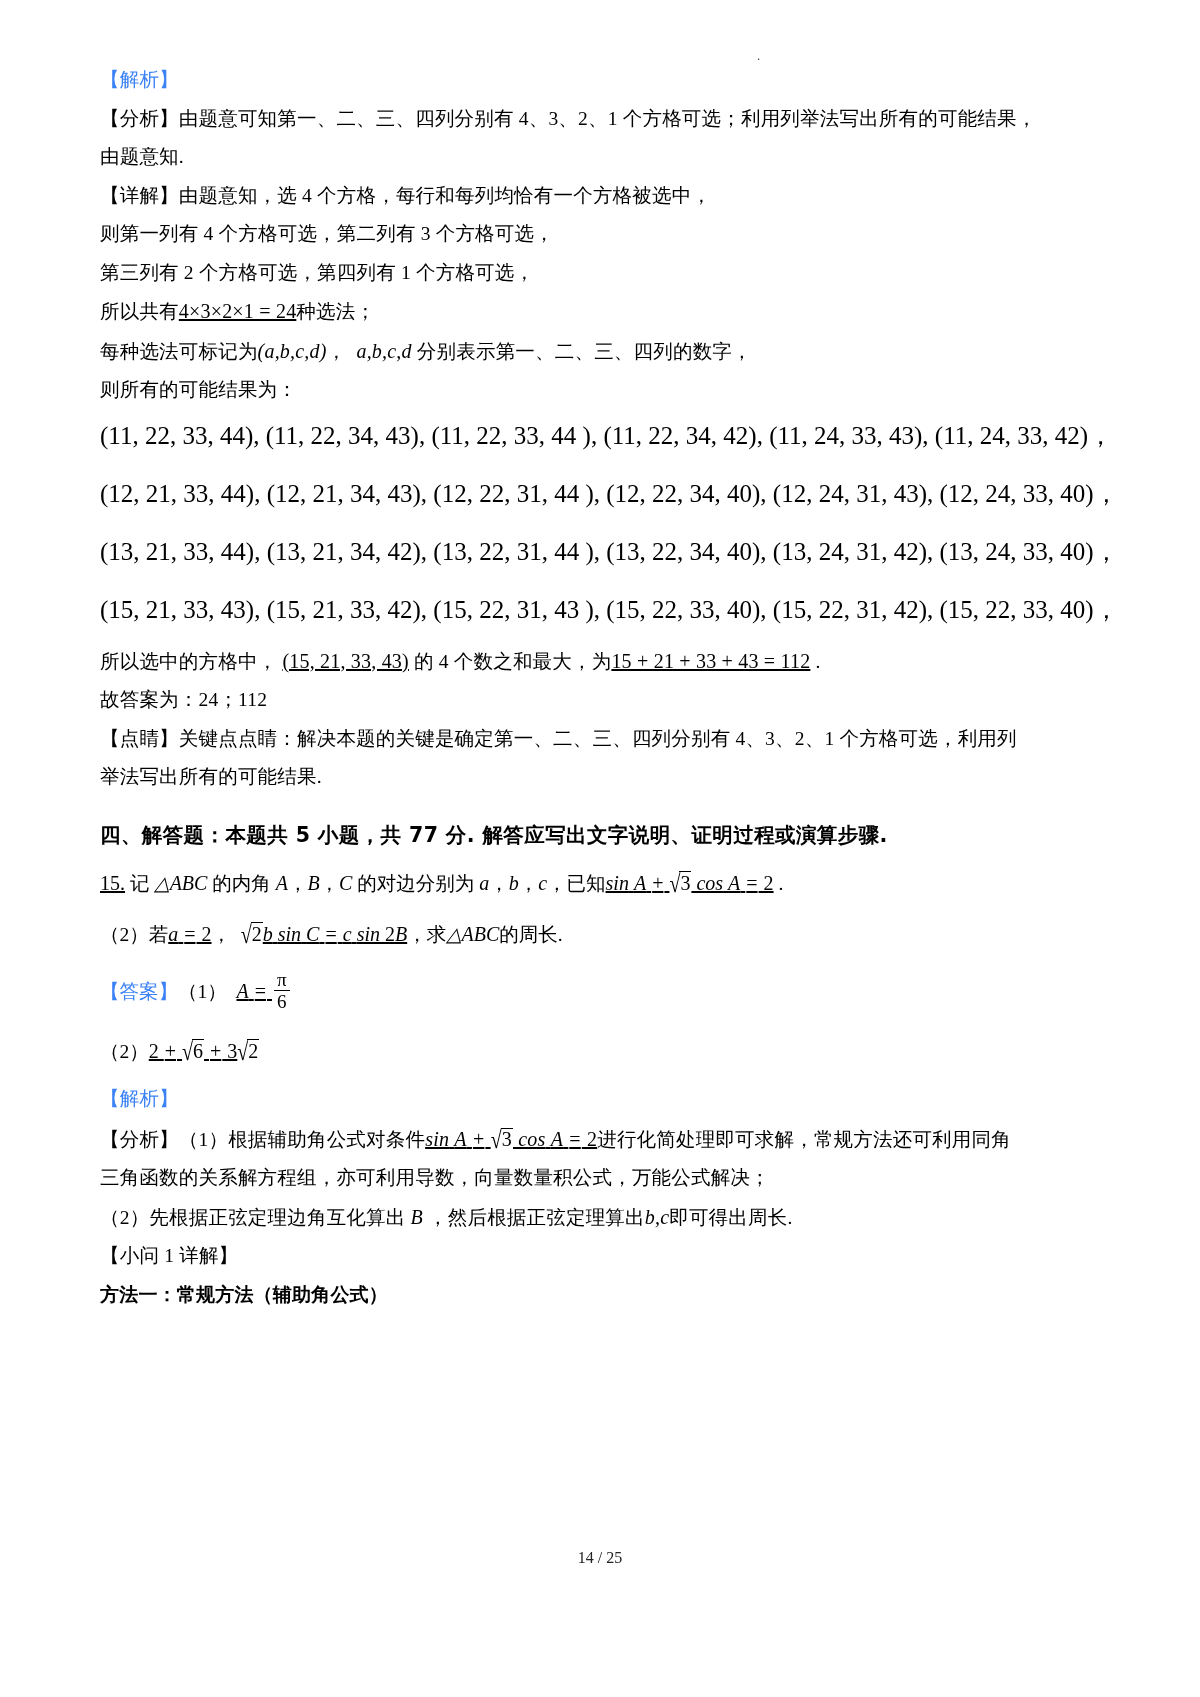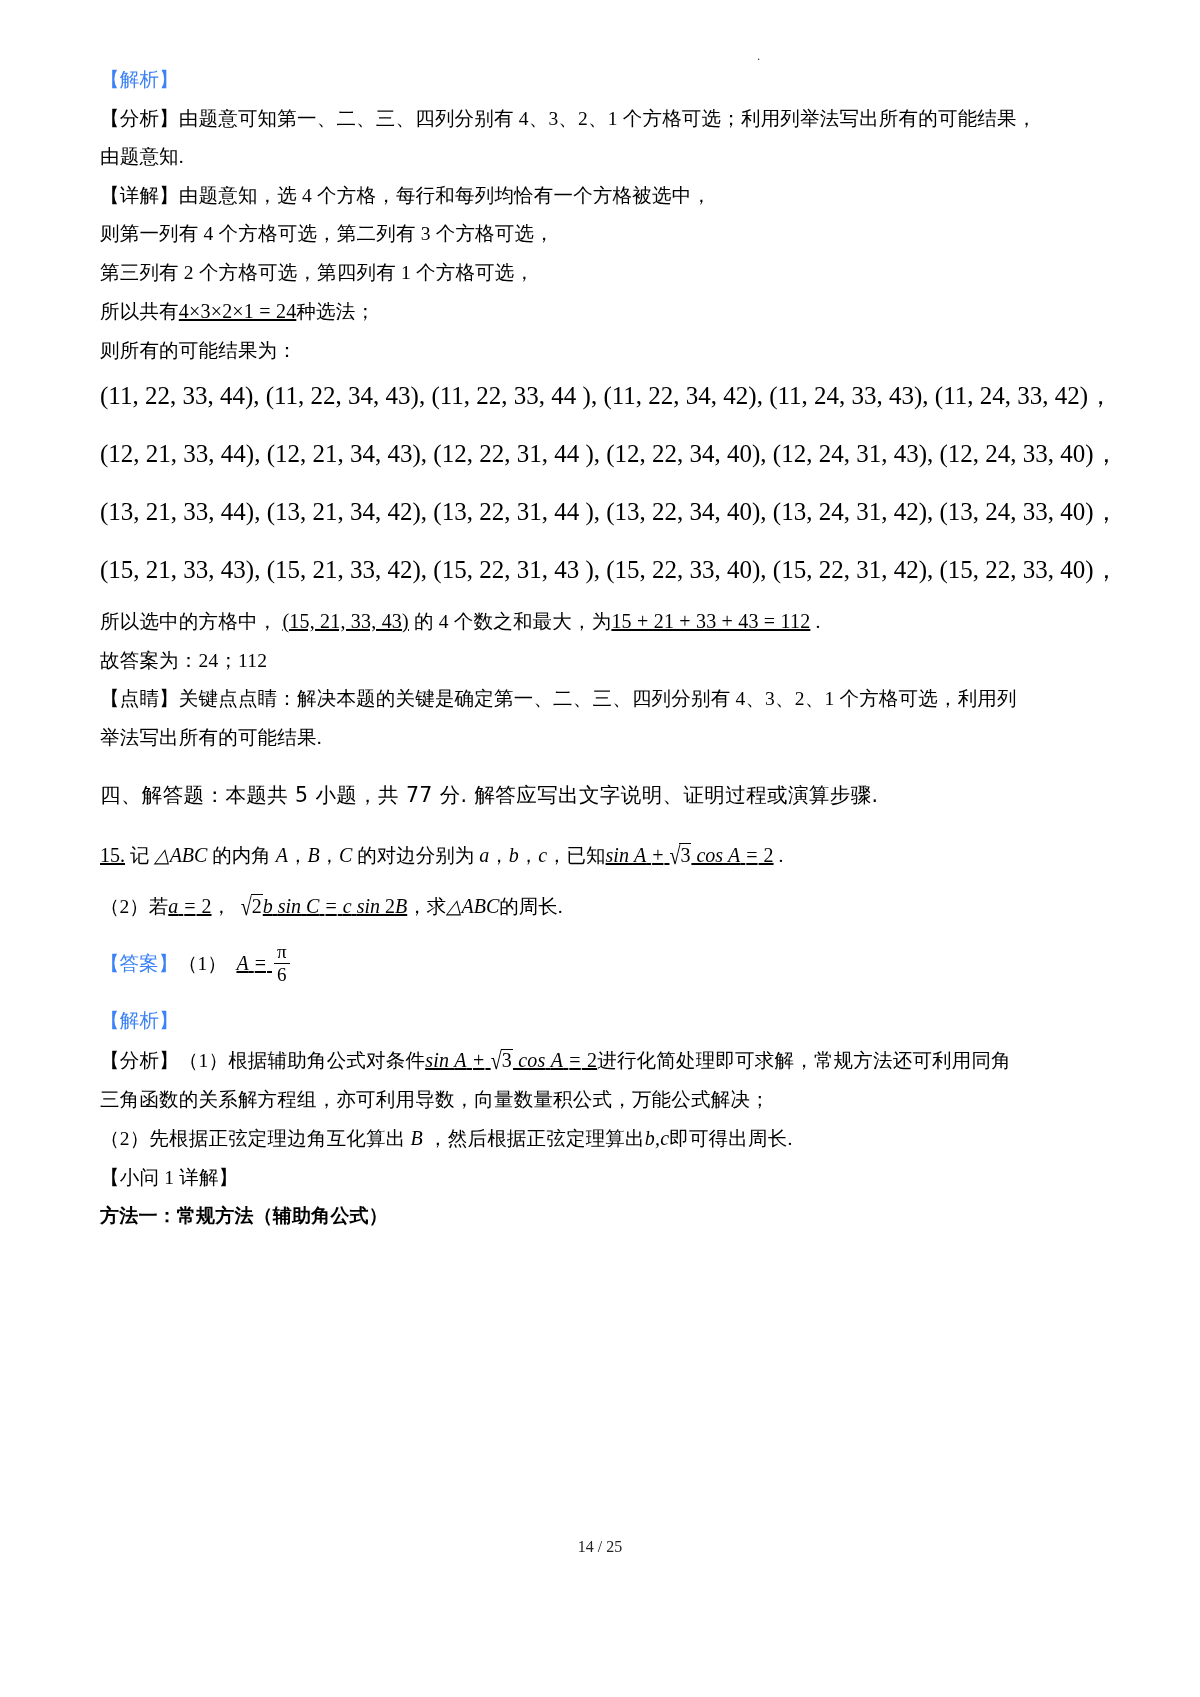--- a/index.html
+++ b/index.html
@@ -33,23 +33,23 @@
     line-height: 1.0;
     margin: 0 0 19px 0;
     white-space: nowrap;
     letter-spacing: 0.2px;
   }
   .blue {
     color: #3b82f6;
   }
   .sect-title {
     font-family: "DejaVu Sans", sans-serif;
-    font-weight: normal;
+    font-weight: bold;
     font-size: 20.5px;
-    margin: 34px 0 33px 0;
+    margin: 34px 0 21px 0;
     letter-spacing: 0.4px;
     white-space: nowrap;
   }
   .bold-cn {
     font-family: "DejaVu Sans", sans-serif;
     font-weight: bold;
     font-size: 19px;
   }
   .q-line {
     font-size: 19.5px;
@@ -119,21 +119,21 @@
     padding: 1px 3px 0 3px;
   }
   .tuple-line {
     font-size: 25px;
     margin: 0 0 25px 0;
     white-space: nowrap;
     font-family: "Liberation Serif", serif;
   }
   .footer {
     position: absolute;
-    bottom: 141px;
+    bottom: 130px;
     left: 0;
     width: 1200px;
     text-align: center;
     font-size: 16px;
     font-family: "Liberation Serif", serif;
     color: #222;
   }
 </style>
 </head>
 <body>
@@ -148,20 +148,23 @@
   <div class="line">由题意知.</div>
 
   <div class="line">【详解】由题意知，选 4 个方格，每行和每列均恰有一个方格被选中，</div>
   <div class="line">则第一列有 4 个方格可选，第二列有 3 个方格可选，</div>
   <div class="line">第三列有 2 个方格可选，第四列有 1 个方格可选，</div>
 
   <div class="line">
     <span>所以共有</span><span class="mn">4×3×2×1 = 24</span><span>种选法；</span>
   </div>
 
+  <div class="line">
+    <span>每种选法可标记为</span><span class="m">(a,b,c,d)</span><span>，</span>&nbsp;&nbsp;<span class="m">a,b,c,d</span>&nbsp;<span>分别表示第一、二、三、四列的数字，</span>
+  </div>
 
   <div class="line">则所有的可能结果为：</div>
 
   <div class="tuple-line">(11, 22, 33, 44), (11, 22, 34, 43), (11, 22, 33, 44 ), (11, 22, 34, 42), (11, 24, 33, 43), (11, 24, 33, 42)，</div>
   <div class="tuple-line">(12, 21, 33, 44), (12, 21, 34, 43), (12, 22, 31, 44 ), (12, 22, 34, 40), (12, 24, 31, 43), (12, 24, 33, 40)，</div>
   <div class="tuple-line">(13, 21, 33, 44), (13, 21, 34, 42), (13, 22, 31, 44 ), (13, 22, 34, 40), (13, 24, 31, 42), (13, 24, 33, 40)，</div>
   <div class="tuple-line">(15, 21, 33, 43), (15, 21, 33, 42), (15, 22, 31, 43 ), (15, 22, 33, 40), (15, 22, 31, 42), (15, 22, 33, 40)，</div>
 
   <div class="line">
     <span>所以选中的方格中，</span>&nbsp;<span class="mn">(15, 21, 33, 43)</span>&nbsp;<span>的 4 个数之和最大，为</span><span class="mn">15 + 21 + 33 + 43 = 112</span>&nbsp;<span>.</span>
@@ -186,20 +189,23 @@
 
 
   <div class="sub">
     <span>（2）若</span><span class="mn"><span class="m">a</span> <span class="op">=</span> 2</span><span>，</span>&nbsp;&nbsp;<span class="mn"><span class="sqrt"><span class="rad">√</span><span class="under">2</span></span><span class="m">b</span>&nbsp;<span class="m">sin</span>&nbsp;<span class="m">C</span> <span class="op">=</span> <span class="m">c</span>&nbsp;<span class="m">sin</span>&nbsp;2<span class="m">B</span></span><span>，求</span><span class="m">△ABC</span><span>的周长.</span>
   </div>
 
   <div class="sub">
     <span class="blue">【答案】</span><span>（1）</span>&nbsp;&nbsp;<span class="mn"><span class="m">A</span> <span class="op">=</span> <span class="frac"><span class="top">π</span><span class="bot">6</span></span></span>
   </div>
 
+  <div class="sub">
+    <span>（2）</span><span class="mn">2 <span class="op">+</span> <span class="sqrt"><span class="rad">√</span><span class="under">6</span></span> <span class="op">+</span> 3<span class="sqrt"><span class="rad">√</span><span class="under">2</span></span></span>
+  </div>
 
   <div class="line blue">【解析】</div>
 
   <div class="line">
     <span>【分析】（1）根据辅助角公式对条件</span><span class="mn"><span class="m">sin</span>&nbsp;<span class="m">A</span> <span class="op">+</span> <span class="sqrt"><span class="rad">√</span><span class="under">3</span></span><span class="m">&nbsp;cos</span>&nbsp;<span class="m">A</span> <span class="op">=</span> 2</span><span>进行化简处理即可求解，常规方法还可利用同角</span>
   </div>
 
   <div class="line">三角函数的关系解方程组，亦可利用导数，向量数量积公式，万能公式解决；</div>
 
   <div class="line">

